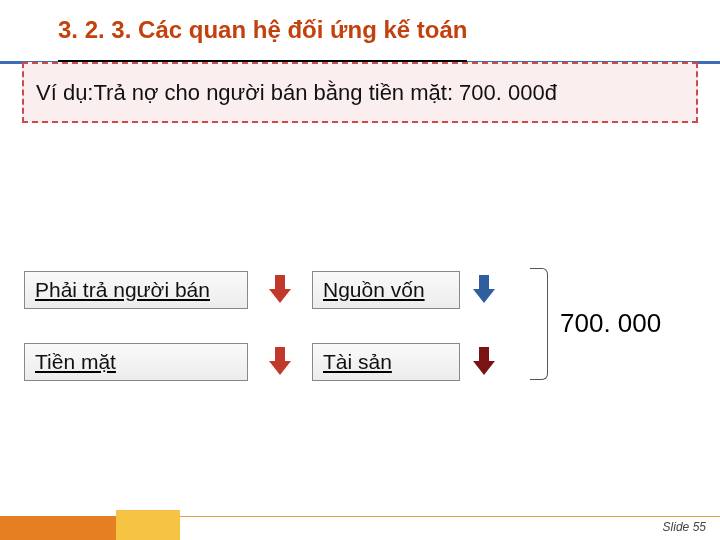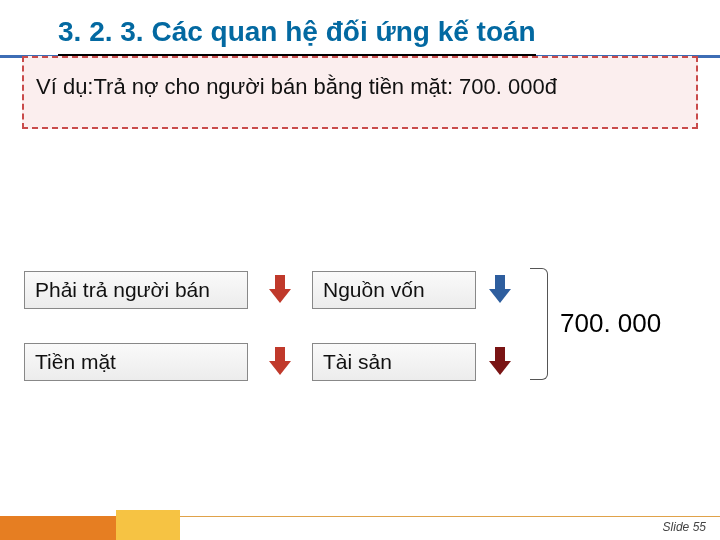--- a/index.html
+++ b/index.html
@@ -6,74 +6,75 @@
   body {
     width: 720px;
     height: 540px;
     background: #fff;
     font-family: Arial, "Helvetica Neue", sans-serif;
     position: relative;
     overflow: hidden;
   }
   .title-wrap { padding: 16px 0 0 58px; }
   .title {
-    font-size: 28px;
+    font-size: 24px;
     font-weight: bold;
-    color: #0369a1;
+    color: #c2410c;
     border-bottom: 2px solid #000;
     display: inline-block;
-    padding-bottom: 6px;
+    padding-bottom: 16px;
   }
   .blue-rule {
     height: 3px;
     background: #3d6db5;
     margin-top: -1px;
     width: 100%;
   }
   .example-box {
     margin: 0 22px 0 22px;
     border: 2px dashed #c94b4b;
     background: #fbeeee;
-    padding: 10px 12px 22px 12px;
+    padding: 10px 12px 10px 12px;
     position: relative;
     top: -2px;
   }
   .example-box .txt {
     font-size: 22px;
     color: #111;
     line-height: 1.7;
     text-align: justify;
   }
   .grid {
     position: absolute;
     left: 24px;
     top: 268px;
     width: 672px;
   }
   .row {
     display: flex;
     align-items: center;
     height: 44px;
     margin-bottom: 28px;
+    text-decoration: underline;
   }
   .cell-left {
     width: 224px;
     border: 1px solid #888;
     background: linear-gradient(#fafafa,#ececec);
     font-size: 21px;
     color: #111;
     padding: 6px 10px;
   }
   .arrow-col {
     width: 64px;
     display: flex;
     justify-content: center;
   }
   .cell-mid {
-    width: 164px;
+    width: 148px;
     border: 1px solid #888;
     background: linear-gradient(#fafafa,#ececec);
     font-size: 21px;
     color: #111;
     padding: 6px 10px;
   }
   .arrow-col2 {
     width: 48px;
     display: flex;
     justify-content: center;

